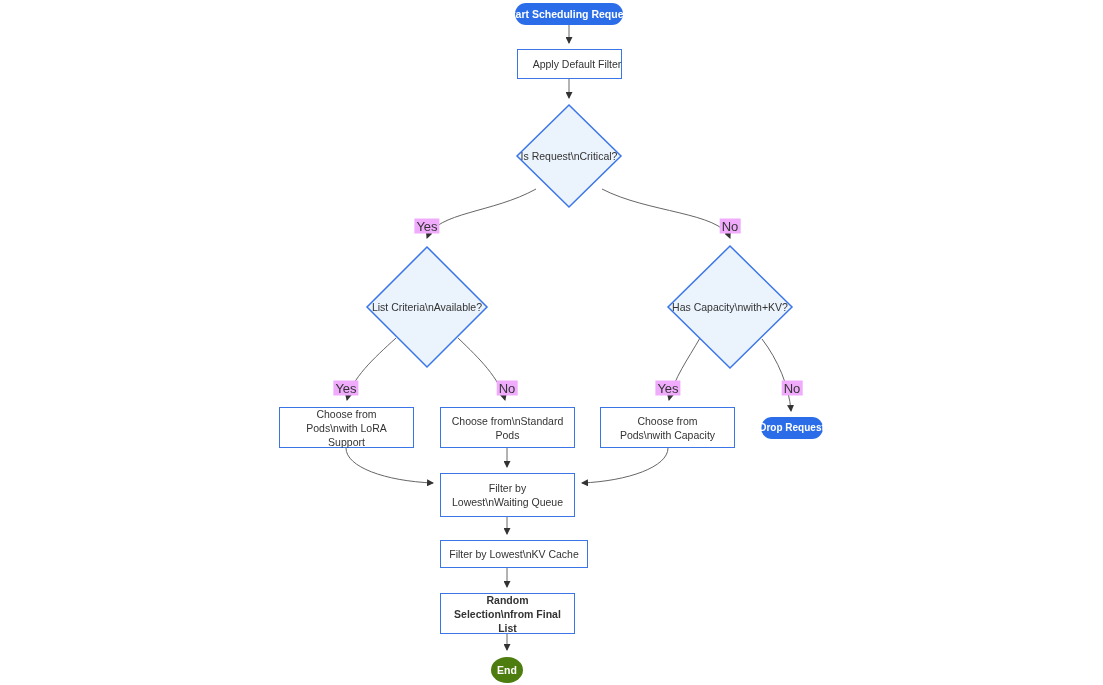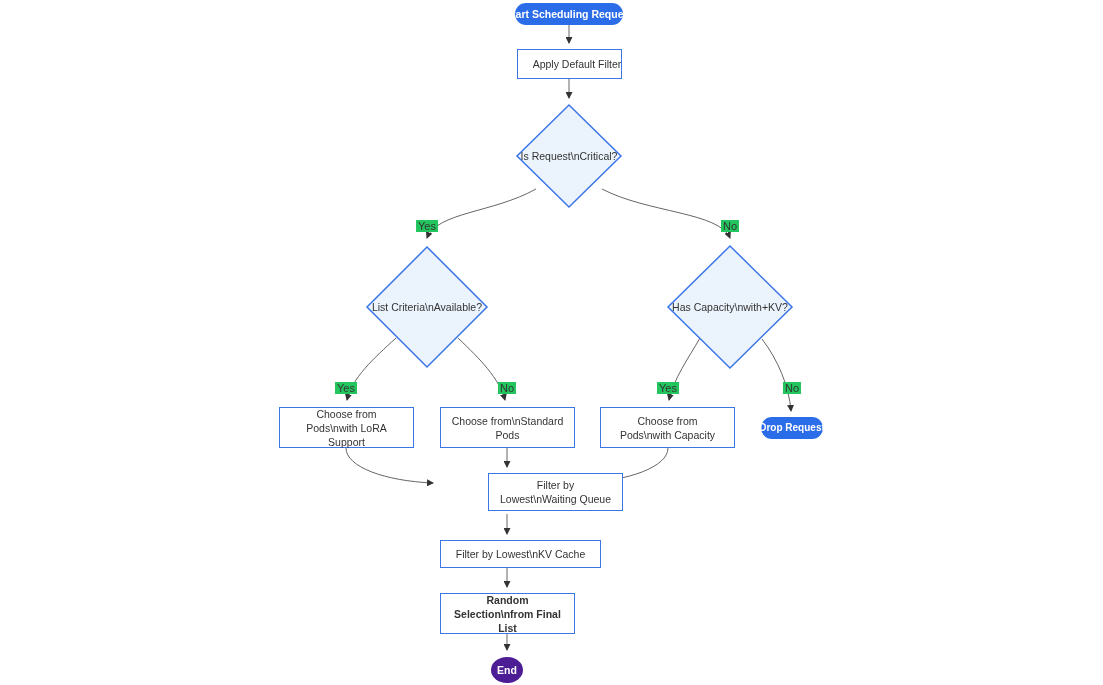--- a/index.html
+++ b/index.html
@@ -26,36 +26,36 @@
   .rect-node .lbl{max-width:112px;}
   .rect-node .lbl.oneline{max-width:none;white-space:nowrap;}
   .pill-node{
     background:#2b6ce8;
     border-radius:12px;
     color:#ffffff;font-weight:bold;font-size:10.5px;
     white-space:nowrap;
     align-items:center;
   }
   .ellipse-node{
-    background:#4c1d95;
+    background:#4d7c0f;
     border-radius:50%;
     color:#ffffff;font-weight:bold;font-size:10.5px;
   }
   .diamond-label{
     position:absolute;
     transform:translate(-50%,-50%);
     white-space:nowrap;
     font-size:10.5px;color:#333333;text-align:right;
   }
   .edge-label{
     position:absolute;
     transform:translate(-50%,-50%);
-    background:#22c55e;
+    background:#f0abfc;
     padding:0 2px;
-    font-size:11px;color:#333333;
+    font-size:13px;color:#333333;
     white-space:nowrap;
   }
 </style>
 </head>
 <body>
 
 <div class="canvas">
 
   <svg class="edges" width="1103" height="685" viewBox="0 0 1103 685">
     <defs>
@@ -109,25 +109,25 @@
   </div>
 
   <div class="node rect-node" style="left:600px;top:407px;width:135px;height:41px;">
     <span class="lbl">Choose from Pods\nwith Capacity</span>
   </div>
 
   <div class="node pill-node" style="left:761px;top:417px;width:62px;height:22px;font-size:10px;">
     <span>Drop Request</span>
   </div>
 
-  <div class="node rect-node" style="left:440px;top:473px;width:135px;height:38px;margin-left:48px;">
+  <div class="node rect-node" style="left:440px;top:473px;width:135px;height:44px;">
     <span class="lbl">Filter by Lowest\nWaiting Queue</span>
   </div>
 
-  <div class="node rect-node" style="left:440px;top:540px;width:161px;height:28px;">
+  <div class="node rect-node" style="left:440px;top:540px;width:148px;height:28px;">
     <span class="lbl oneline">Filter by Lowest\nKV Cache</span>
   </div>
 
   <div class="node rect-node" style="left:440px;top:593px;width:135px;height:41px;font-weight:bold;">
     <span class="lbl">Random Selection\nfrom Final List</span>
   </div>
 
   <div class="node ellipse-node" style="left:491px;top:657px;width:32px;height:26px;">
     <span>End</span>
   </div>

